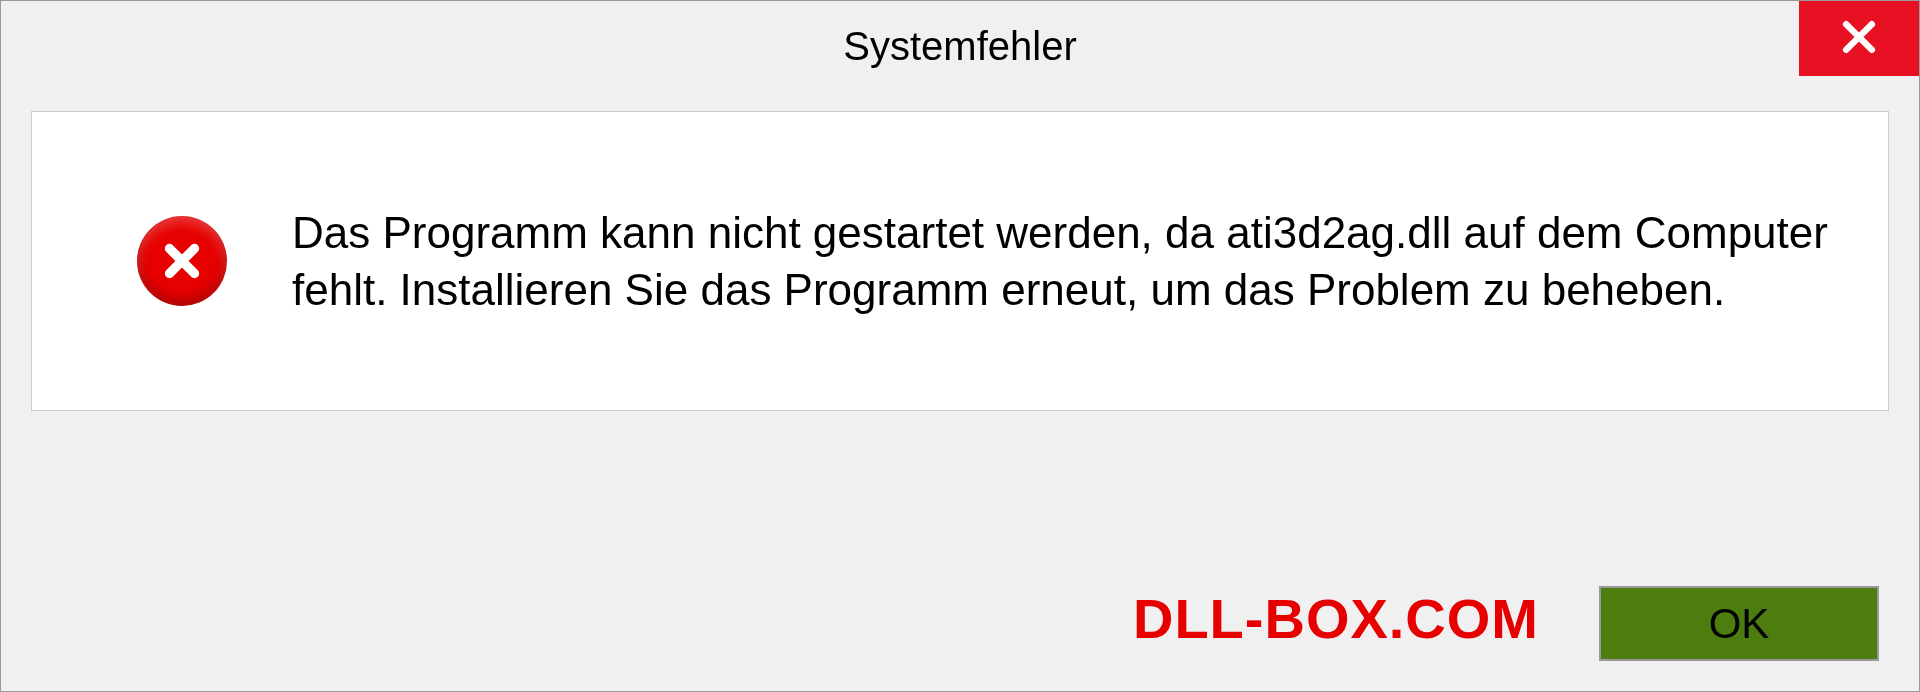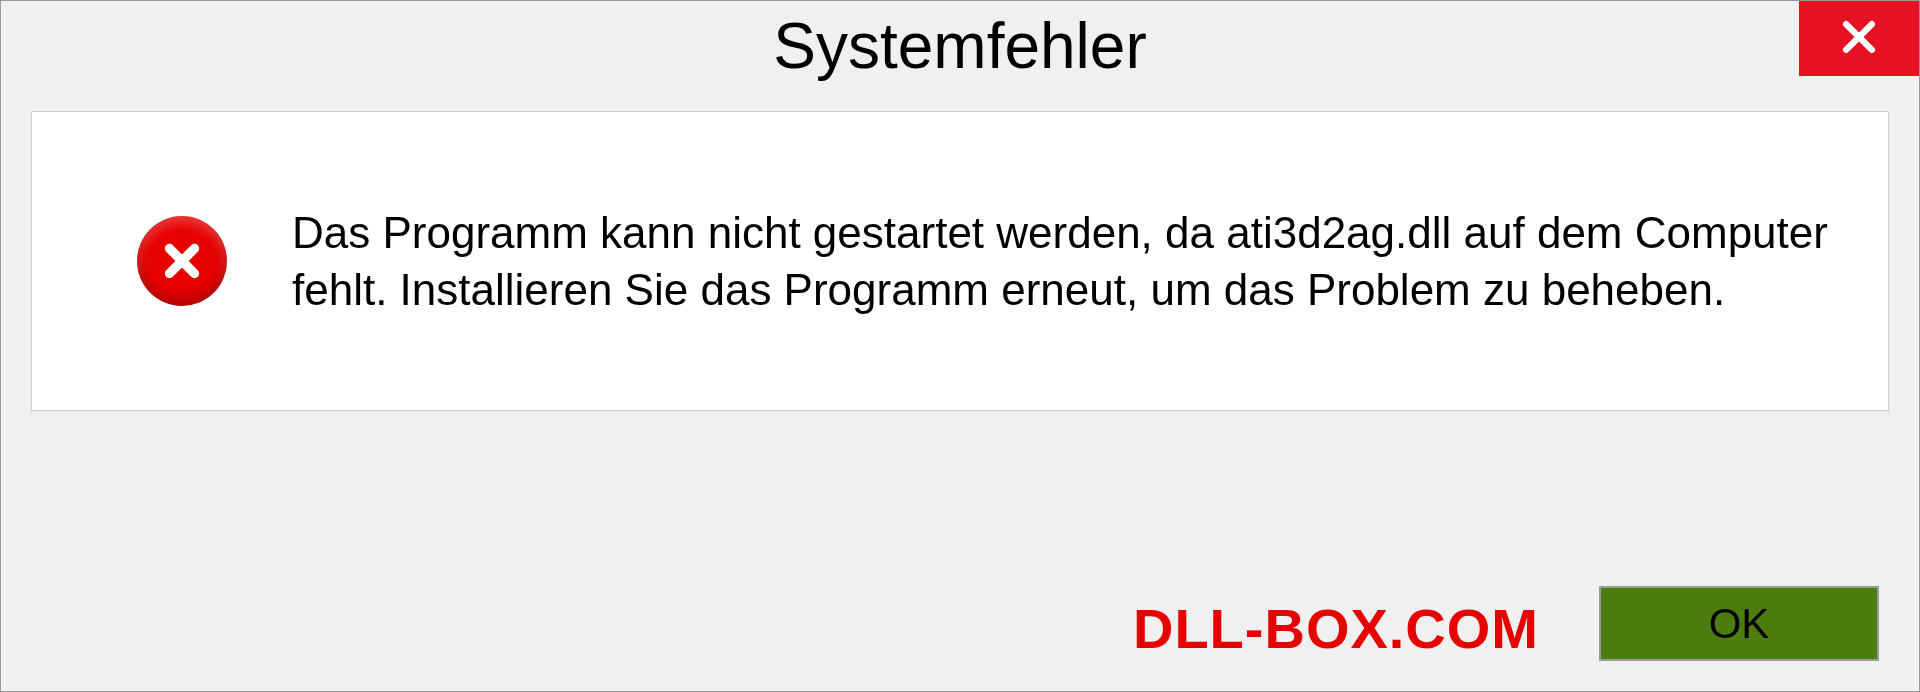--- a/index.html
+++ b/index.html
@@ -17,21 +17,21 @@
     }
     .titlebar {
       height: 90px;
       display: flex;
       align-items: center;
       justify-content: center;
       position: relative;
       background: #f0f0f0;
     }
     .title {
-      font-size: 64px;
+      font-size: 40px;
       color: #000;
       font-weight: 400;
     }
     .close-btn {
       position: absolute;
       right: 0;
       top: 0;
       width: 120px;
       height: 75px;
       background: #e81123;
@@ -82,21 +82,21 @@
       line-height: 1.3;
       font-weight: 400;
     }
     .footer {
       position: absolute;
       bottom: 30px;
       left: 0;
       right: 0;
       padding: 0 40px 0 0;
       display: flex;
-      align-items: flex-end;
+      align-items: flex-start;
       justify-content: flex-end;
       gap: 60px;
     }
     .watermark {
       font-size: 56px;
       font-weight: 800;
       color: #e60000;
       letter-spacing: 1px;
       font-family: Arial, sans-serif;
     }

